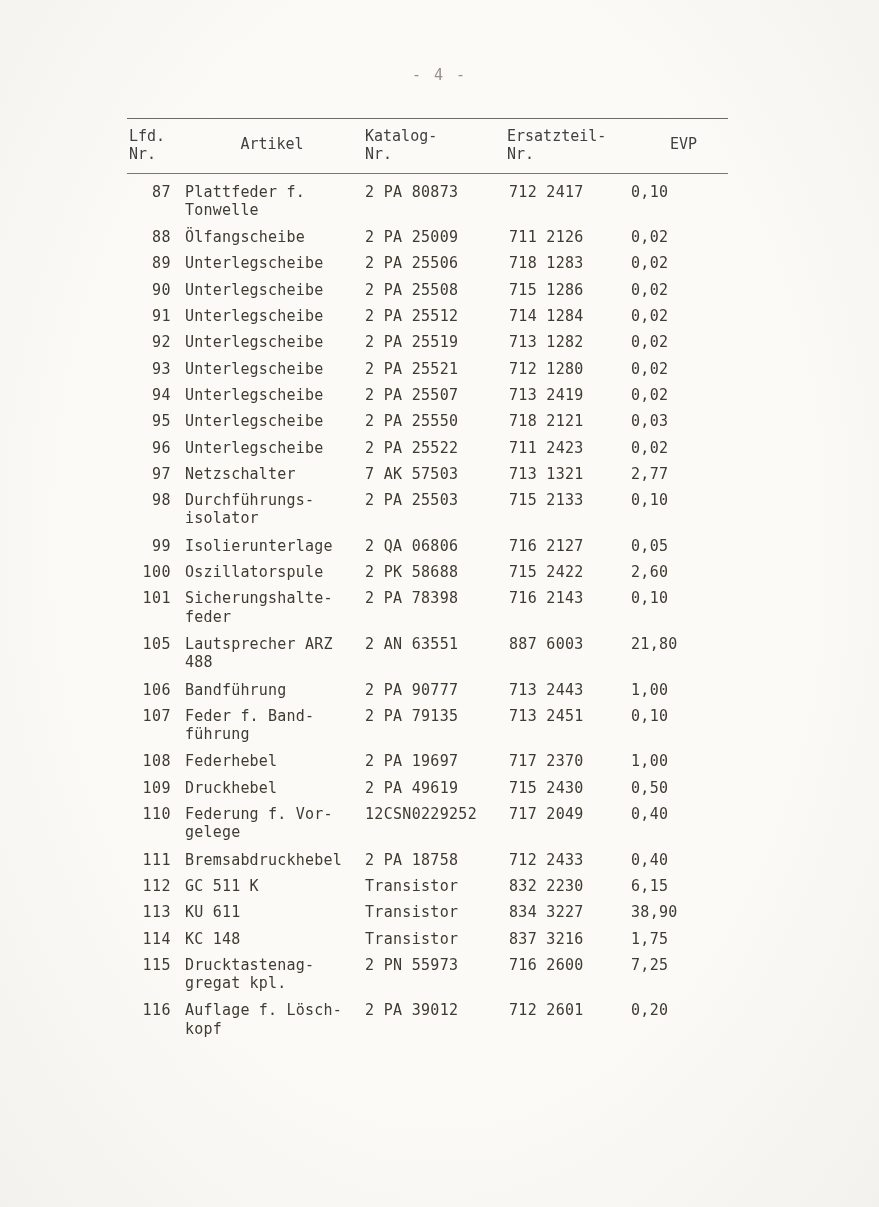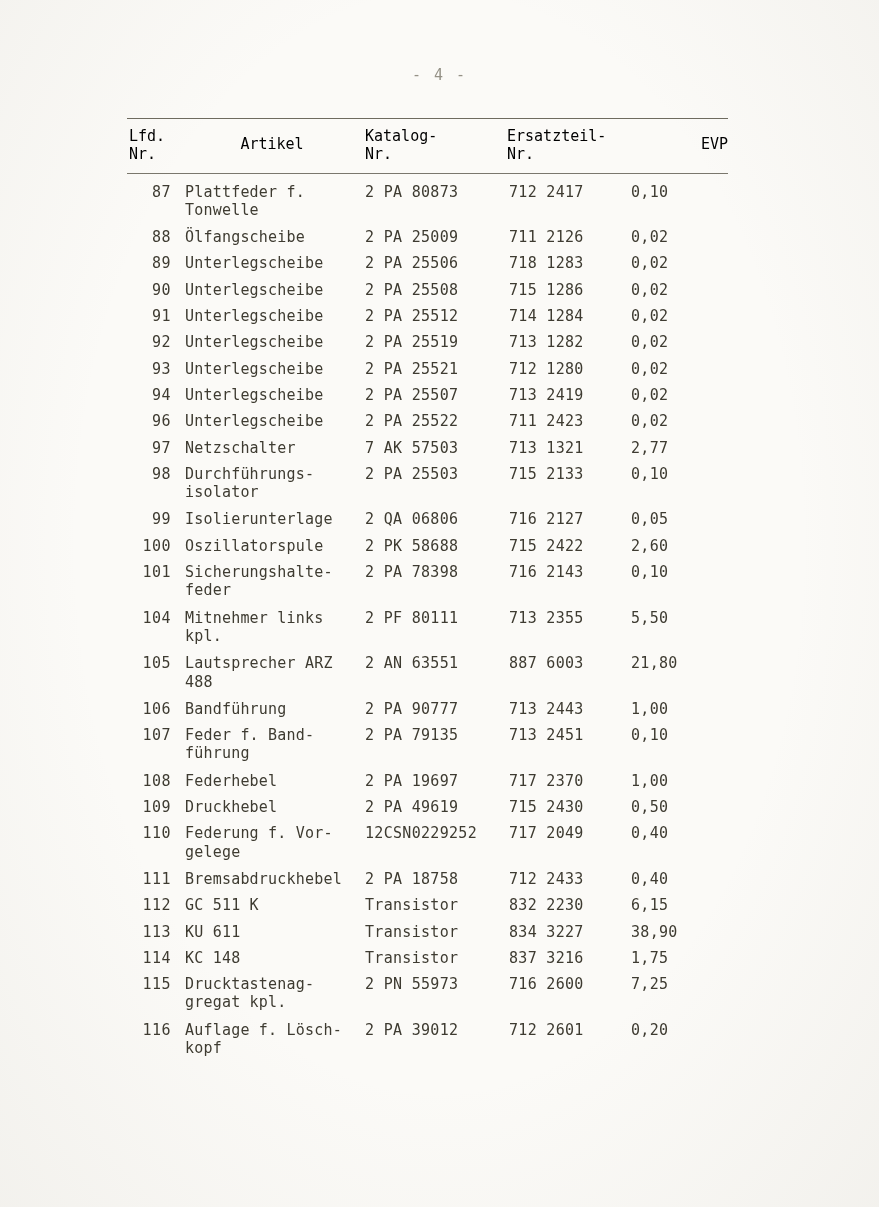--- a/index.html
+++ b/index.html
@@ -66,27 +66,27 @@
   table.parts col.c-evp   { width: 97px;  }
 
   thead th {
     font-weight: normal;
     font-size: 15px;
     line-height: 1.22;
     padding: 8px 0 9px 0;
     vertical-align: top;
     text-align: left;
     white-space: pre-line;
-    color: #000000;
+    color: #404040;
   }
   thead th.h-lfd { padding-left: 2px; }
   thead th.h-art { text-align: center; padding-top: 16px; }
   thead th.h-kat { padding-left: 4px; }
   thead th.h-ers { padding-left: 6px; }
-  thead th.h-evp { text-align: right; padding-top: 16px; padding-left: 8px; }
+  thead th.h-evp { text-align: center; padding-top: 16px; padding-left: 8px; }
 
   tbody td {
     font-size: 15px;
     line-height: 1.22;
     vertical-align: top;
     padding: 4px 0 4px 0;
     color: #3e3b31;
     white-space: pre-line;
   }
   tbody tr.r-tall td { padding-bottom: 5px; }
@@ -214,20 +214,27 @@
             <td class="t-evp">0,02</td>
           </tr>
           <tr>
             <td class="t-lfd">94</td>
             <td class="t-art">Unterlegscheibe</td>
             <td class="t-kat">2 PA 25507</td>
             <td class="t-ers">713 2419</td>
             <td class="t-evp">0,02</td>
           </tr>
           <tr>
+            <td class="t-lfd">95</td>
+            <td class="t-art">Unterlegscheibe</td>
+            <td class="t-kat">2 PA 25550</td>
+            <td class="t-ers">718 2121</td>
+            <td class="t-evp">0,03</td>
+          </tr>
+          <tr>
             <td class="t-lfd">96</td>
             <td class="t-art">Unterlegscheibe</td>
             <td class="t-kat">2 PA 25522</td>
             <td class="t-ers">711 2423</td>
             <td class="t-evp">0,02</td>
           </tr>
           <tr>
             <td class="t-lfd">97</td>
             <td class="t-art">Netzschalter</td>
             <td class="t-kat">7 AK 57503</td>
@@ -258,28 +265,20 @@
           </tr>
           <tr class="r-tall">
             <td class="t-lfd">101</td>
             <td class="t-art">Sicherungshalte-
 feder</td>
             <td class="t-kat">2 PA 78398</td>
             <td class="t-ers">716 2143</td>
             <td class="t-evp">0,10</td>
           </tr>
           <tr class="r-tall">
-            <td class="t-lfd">104</td>
-            <td class="t-art">Mitnehmer links
-kpl.</td>
-            <td class="t-kat">2 PF 80111</td>
-            <td class="t-ers">713 2355</td>
-            <td class="t-evp">5,50</td>
-          </tr>
-          <tr class="r-tall">
             <td class="t-lfd">105</td>
             <td class="t-art">Lautsprecher ARZ
 488</td>
             <td class="t-kat">2 AN 63551</td>
             <td class="t-ers">887 6003</td>
             <td class="t-evp">21,80</td>
           </tr>
           <tr>
             <td class="t-lfd">106</td>
             <td class="t-art">Bandführung</td>

